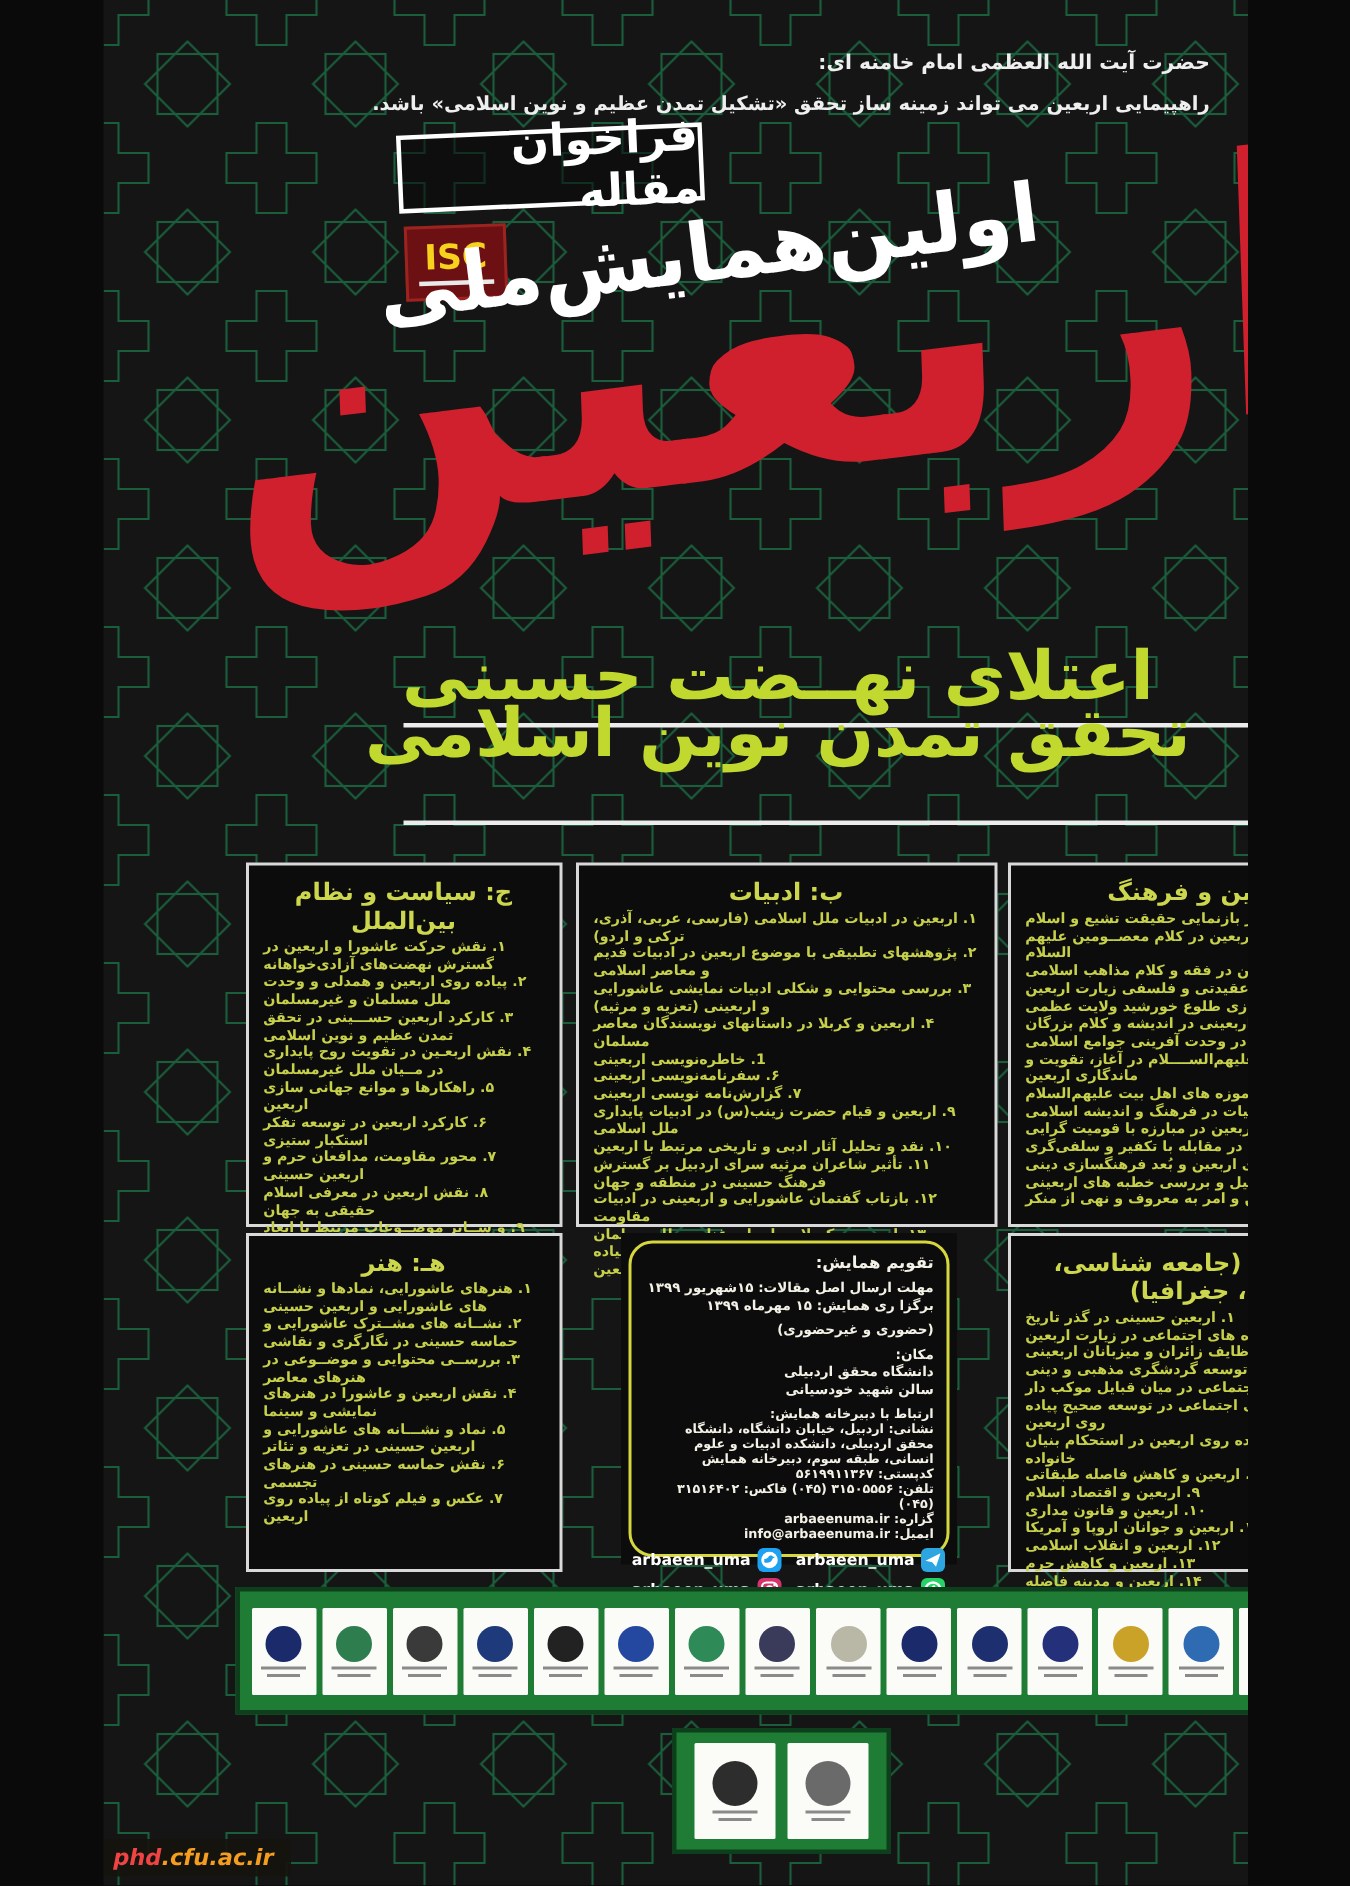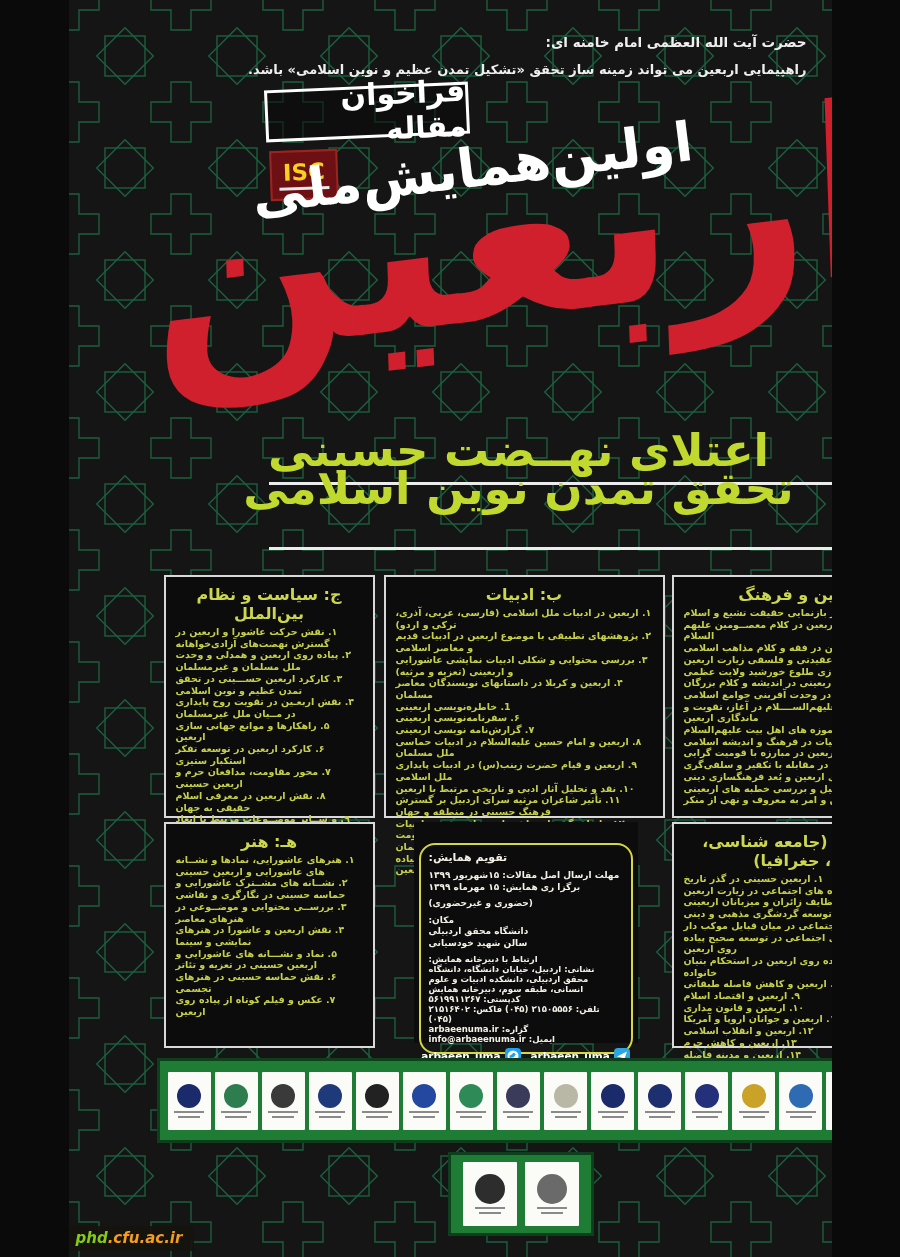--- a/index.html
+++ b/index.html
@@ -37,21 +37,21 @@
   .box h3{margin:0 0 3px 0;text-align:center;font-size:16px;color:#cdd74d;}
   .box .li{font-size:9.5px;font-weight:bold;line-height:11.7px;text-align:left;}
   .b-politics{left:95px;top:575px;width:211px;height:243px;}
   .b-literature{left:315px;top:575px;width:281px;height:243px;}
   .b-religion{left:603px;top:575px;width:280px;height:243px;}
   .b-art{left:95px;top:822px;width:211px;height:226px;}
   .b-social{left:603px;top:822px;width:280px;height:226px;}
   
   .cal{left:345px;top:822px;width:224px;height:221px;background:#0c0c0c;box-sizing:border-box;padding:5px;}
   .cal .frame{width:100%;height:100%;border:2px solid #d6d63e;border-radius:16px;box-sizing:border-box;
-              padding:6px 8px;color:#f4f1e6;text-align:left;font-weight:bold;margin-top:16px;}
+              padding:6px 8px;color:#f4f1e6;text-align:right;font-weight:bold;}
   .cal .t{font-size:11px;margin-bottom:6px;}
   .cal .l{font-size:9px;line-height:11.5px;}
   .cal .s{font-size:8.5px;line-height:10px;}
   .cal .gap{height:5px;}
   .soc{display:flex;justify-content:center;gap:10px;margin-top:4px;}
   .soc .it{display:flex;align-items:center;gap:4px;color:#fff;font-weight:bold;font-size:10.5px;}
   .sic{width:16px;height:16px;border-radius:4px;display:block;}
   
   .band{left:88px;top:1058px;width:724px;height:85px;background:#1e7c35;border:3px solid #0e3f1d;
         box-sizing:border-box;display:flex;align-items:center;justify-content:space-between;padding:0 8px;}
@@ -61,21 +61,21 @@
   .tile .cap{height:2px;background:#8a8a8a;margin-top:3px;}
   .tile .c1{width:30px;} .tile .c2{width:22px;}
   
   .host{left:379px;top:1152px;width:146px;height:84px;background:#1e7c35;border:3px solid #0e3f1d;
         box-sizing:border-box;display:flex;align-items:center;justify-content:center;gap:8px;}
   .host .tile{width:54px;height:64px;}
   .host .emblem{width:30px;height:30px;}
   
   .wm{left:0;top:1226px;background:rgba(22,19,14,.92);padding:3px 12px 4px 7px;
       font-style:italic;font-weight:bold;font-size:15px;}
-  .wm .p{color:#84cc16;} .wm .s{color:#f59d1e;}
+  .wm .p{color:#ef4444;} .wm .s{color:#f59d1e;}
 </style>
 </head>
 <body>
 
 <div class="poster">
 
   <svg class="abs" style="left:0;top:0;" width="900" height="1257" xmlns="http://www.w3.org/2000/svg">
     <defs>
       <pattern id="geo" width="112" height="112" patternUnits="userSpaceOnUse">
         <g fill="none" stroke="#1a5e3c" stroke-width="1.4">
@@ -131,21 +131,20 @@
   <div class="abs box b-literature rtl">
     <h3>ب: ادبیات</h3>
     <div>
         <div class="li">۱. اربعین در ادبیات ملل اسلامی (فارسی، عربی، آذری، ترکی و اردو)</div>
         <div class="li">۲. پژوهشهای تطبیقی با موضوع اربعین در ادبیات قدیم و معاصر اسلامی</div>
         <div class="li">۳. بررسی محتوایی و شکلی ادبیات نمایشی عاشورایی و اربعینی (تعزیه و مرثیه)</div>
         <div class="li">۴. اربعین و کربلا در داستانهای نویسندگان معاصر مسلمان</div>
         <div class="li">1. خاطره‌نویسی اربعینی</div>
         <div class="li">۶. سفرنامه‌نویسی اربعینی</div>
         <div class="li">۷. گزارش‌نامه نویسی اربعینی</div>
-        <div class="li">۸. اربعین و امام حسین علیه‌السلام در ادبیات حماسی ملل مسلمان</div>
         <div class="li">۹. اربعین و قیام حضرت زینب(س) در ادبیات پایداری ملل اسلامی</div>
         <div class="li">۱۰. نقد و تحلیل آثار ادبی و تاریخی مرتبط با اربعین</div>
         <div class="li">۱۱. تأثیر شاعران مرثیه سرای اردبیل بر گسترش فرهنگ حسینی در منطقه و جهان</div>
         <div class="li">۱۲. بازتاب گفتمان عاشورایی و اربعینی در ادبیات مقاومت</div>
         <div class="li">۱۳. اربعین و کربلا در ادبیات غنایی ملل مسلمان</div>
         <div class="li">۱۴. و سایر موضوعات ادبی مرتبط با اربعین و پیاده روی اربعین</div>
       </div>
   </div>
 
   <div class="abs box b-religion rtl">

